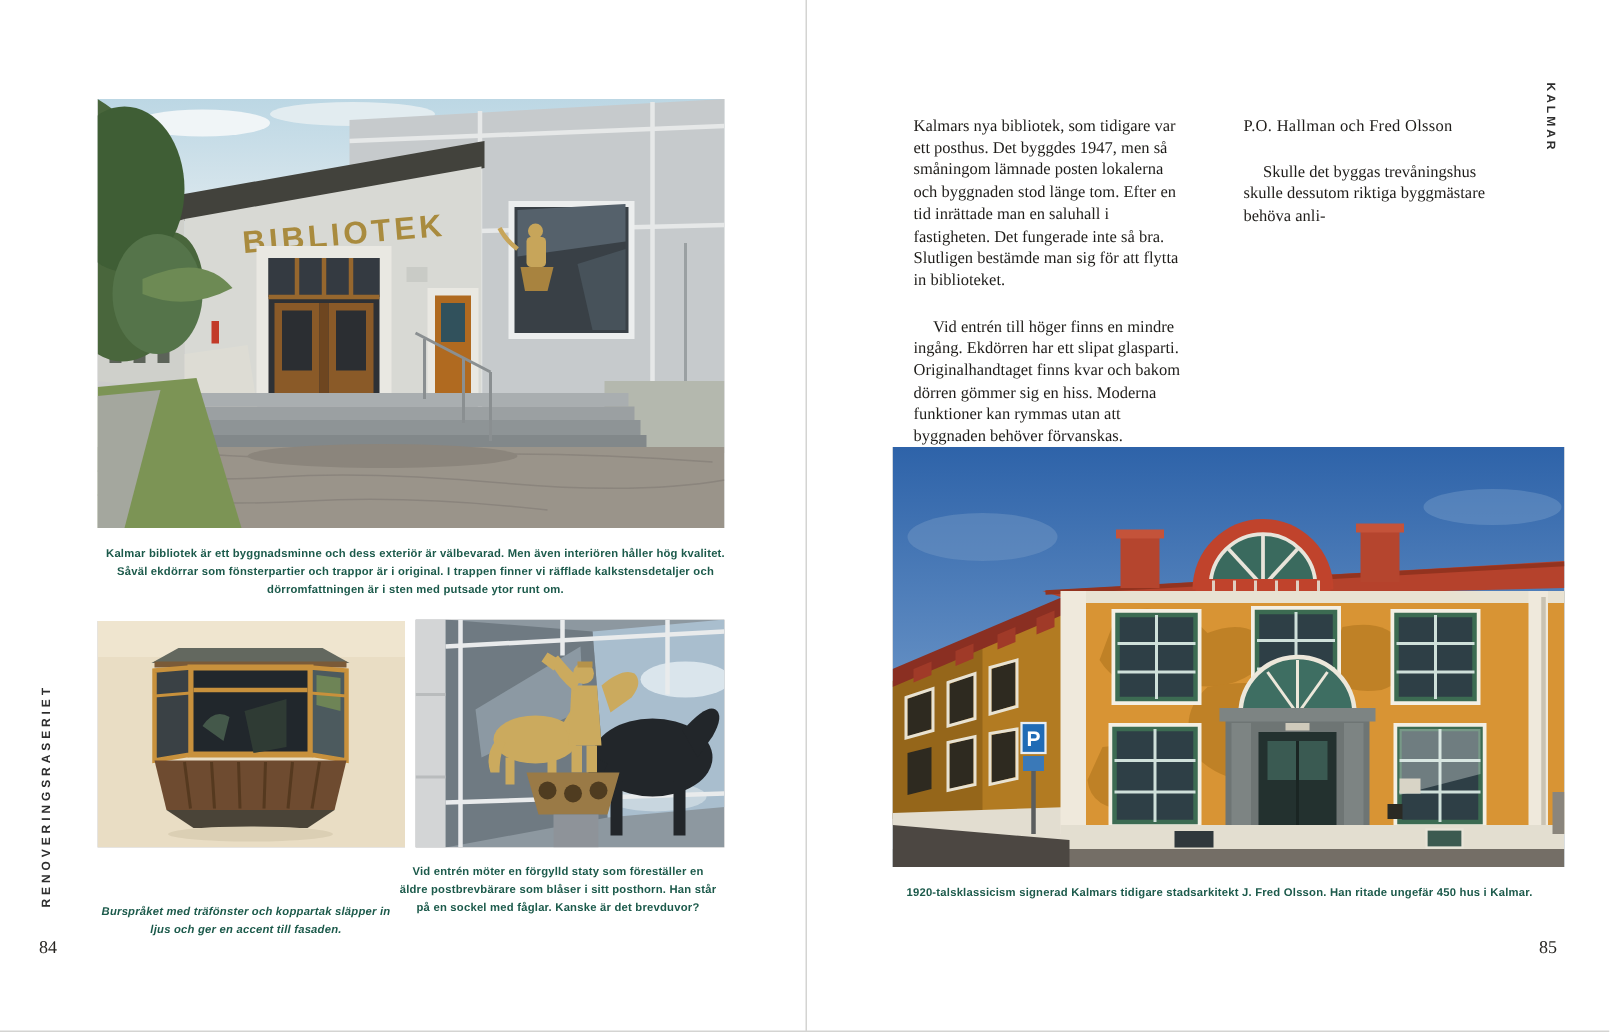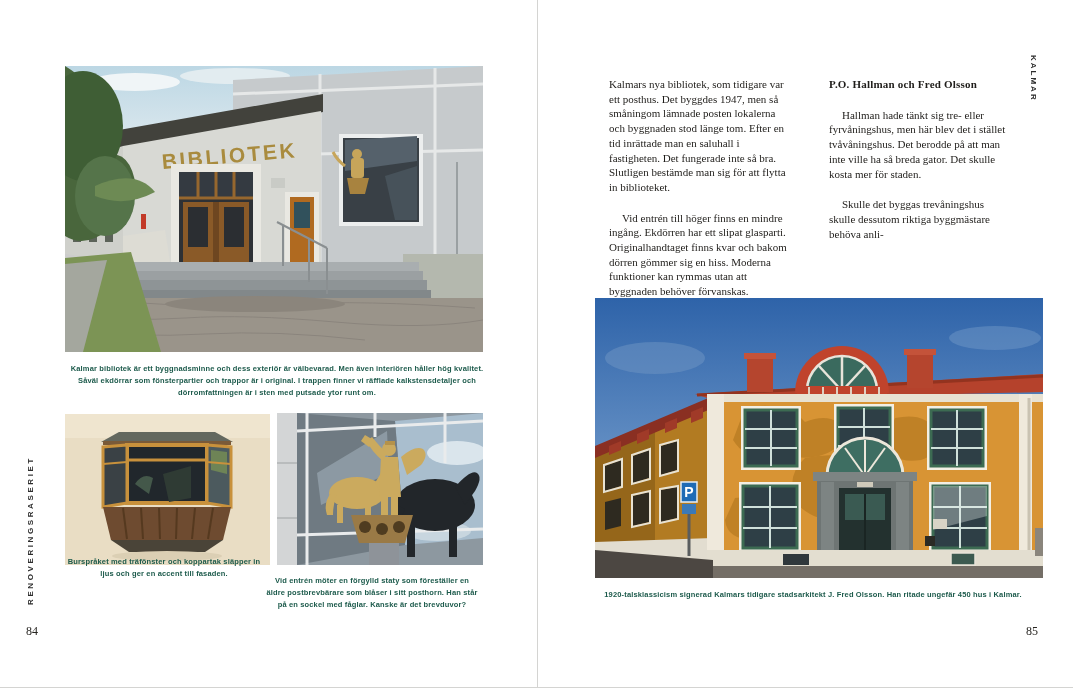--- a/index.html
+++ b/index.html
@@ -11,21 +11,21 @@
   .photo{position:absolute;overflow:hidden;background:#ccc;}
   .photo svg{display:block;width:100%;height:100%;}
 
   .caption{position:absolute;font-family:"Liberation Sans",sans-serif;font-weight:bold;
            font-size:7.5px;line-height:12px;color:#1c5a4b;letter-spacing:.15px;text-align:center;}
 
   .bodycol{position:absolute;width:213px;}
   .bodycol p{margin:16px;font-family:"Liberation Serif",serif;font-size:11px;line-height:14.7px;
              color:#1f1d1a;}
   .bodycol p.indent{text-indent:13px;}
-  .colhead{margin:0 0 3px 0;font-family:"Liberation Sans",sans-serif;font-weight:bold;
+  .colhead{margin:0 0 3px 0;font-family:"Liberation Sans",sans-serif;font-weight:normal;
            font-size:11px;line-height:14px;color:#141414;letter-spacing:.2px;}
 
   .edge-left{position:absolute;left:26px;top:456px;writing-mode:vertical-rl;transform:rotate(180deg);
              font-size:8px;font-weight:bold;letter-spacing:2.6px;color:#2d2d2d;}
   .edge-right{position:absolute;left:1029px;top:55px;writing-mode:vertical-rl;
               font-size:8px;font-weight:bold;letter-spacing:2px;color:#2d2d2d;}
   .pagenum{position:absolute;font-family:"Liberation Serif",serif;font-size:12px;color:#262420;}
   #pn84{left:26px;top:624px;}
   #pn85{left:1026px;top:624px;}
 </style>
@@ -219,35 +219,34 @@
   <path d="M74,102 h62 l-8,28 h-46 z" fill="#9a7a46"></path>
   <g fill="#4f3c20">
     <circle cx="88" cy="114" r="6"></circle>
     <circle cx="105" cy="116" r="6"></circle>
     <circle cx="122" cy="114" r="6"></circle>
   </g>
   <rect x="92" y="130" width="30" height="22" fill="#8e9399"></rect>
 </svg>
 </div>
 
-<div class="caption" style="left:65px;top:556px;width:198px;">Burspråket med träfönster och koppartak släpper in ljus och ger en accent till fasaden.</div>
+<div class="caption" style="left:65px;top:602px;width:198px;font-style:italic;">Burspråket med träfönster och koppartak släpper in ljus och ger en accent till fasaden.</div>
 <div class="caption" style="left:266px;top:575px;width:212px;">Vid entrén möter en förgylld staty som föreställer en äldre postbrevbärare som blåser i sitt posthorn. Han står på en sockel med fåglar. Kanske är det brevduvor?</div>
 
 <div class="edge-right">KALMAR</div>
 <div class="pagenum" id="pn85">85</div>
 
 <div class="bodycol" style="left:593px;top:61px;">
   <p>Kalmars nya bibliotek, som tidigare var ett posthus. Det byggdes 1947, men så småningom lämnade posten lokalerna och byggnaden stod länge tom. Efter en tid inrättade man en saluhall i fastigheten. Det fungerade inte så bra. Slutligen bestämde man sig för att flytta in biblioteket.</p>
   <p class="indent">Vid entrén till höger finns en mindre ingång. Ekdörren har ett slipat glasparti. Originalhandtaget finns kvar och bakom dörren gömmer sig en hiss. Moderna funktioner kan rymmas utan att byggnaden behöver förvanskas.</p>
   <p class="indent">– Finns bara viljan kan det mesta bli bra, säger Katja Meissner.</p>
 </div>
 
 <div class="bodycol" style="left:813px;top:61px;">
   <p class="colhead">P.O. Hallman och Fred Olsson</p>
-  <p class="indent">Hallman hade tänkt sig tre- eller fyrvåningshus, men här blev det i stället tvåvåningshus. Det berodde på att man inte ville ha så breda gator. Det skulle kosta mer för staden.</p>
   <p class="indent">Skulle det byggas trevåningshus skulle dessutom riktiga byggmästare behöva anli-</p>
 </div>
 
 <div class="photo" style="left:595px;top:298px;width:448px;height:280px;">
 <svg viewBox="0 0 448 280" preserveAspectRatio="none">
   <defs>
     <linearGradient id="sky4" x1="0" y1="0" x2="0" y2="1">
       <stop offset="0" stop-color="#2e63a9"></stop>
           <stop offset="1" stop-color="#8db1d8"></stop>
     </linearGradient>

